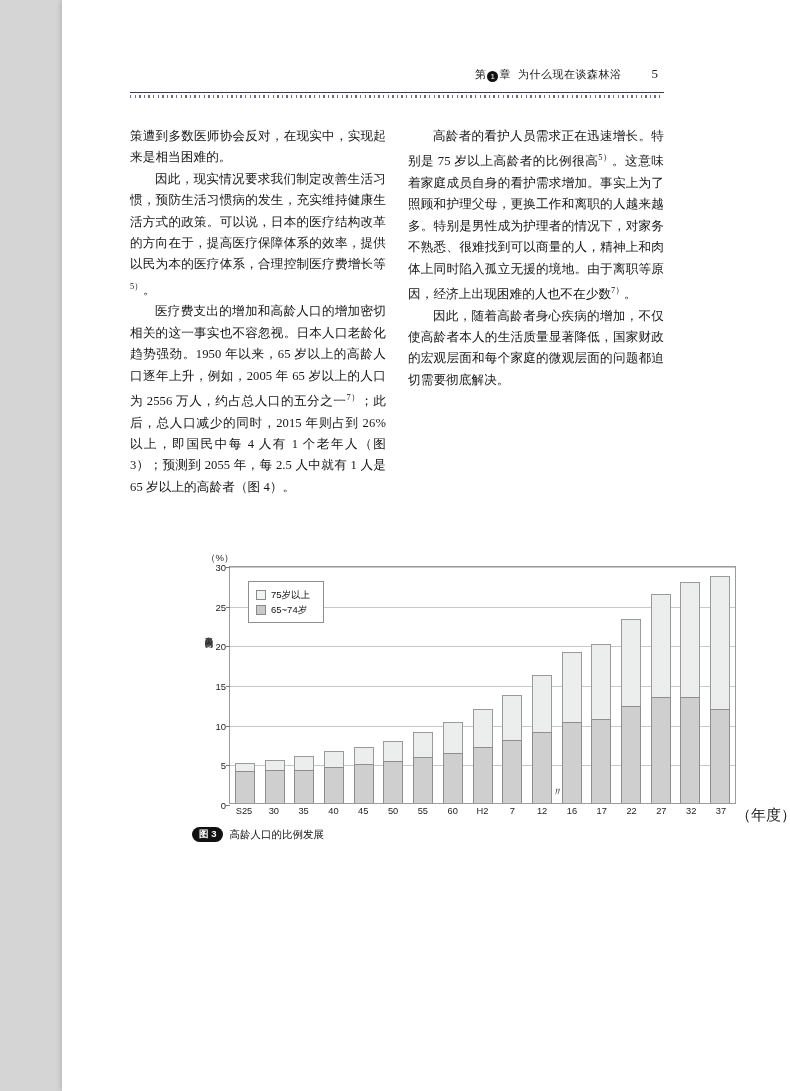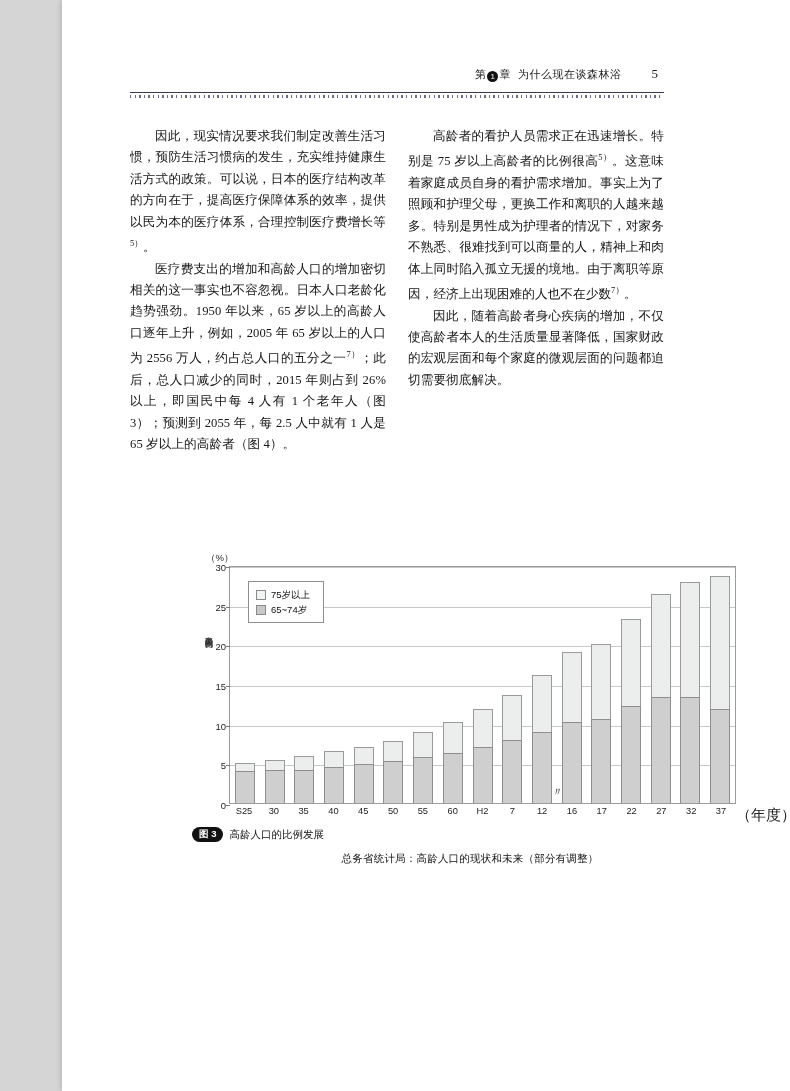--- a/index.html
+++ b/index.html
@@ -320,20 +320,21 @@
         <span class="header-title"><span>第</span><span class="chap-badge">1</span><span>章</span>&nbsp;&nbsp;<span>为什么现在谈森林浴</span></span>
         <span class="header-pageno">5</span>
       </div>
     </div>
     <div class="header-rule"></div>
     <div class="header-dots"></div>
 
     <div class="columns">
 
       <div class="col">
+        <p>策遭到多数医师协会反对，在现实中，实现起来是相当困难的。</p>
         <p class="indent"><span>因此，现实情况要求我们制定改善生活习惯，预防生活习惯病的发生，充实维持健康生活方式的政策。可以说，日本的医疗结构改革的方向在于，提高医疗保障体系的效率，提供以民为本的医疗体系，合理控制医疗费增长等</span><sup>5）</sup><span>。</span></p>
         <p class="indent"><span>医疗费支出的增加和高龄人口的增加密切相关的这一事实也不容忽视。日本人口老龄化趋势强劲。1950 年以来，65 岁以上的高龄人口逐年上升，例如，2005 年 65 岁以上的人口为 2556 万人，约占总人口的五分之一</span><sup>7）</sup><span>；此后，总人口减少的同时，2015 年则占到 26% 以上，即国民中每 4 人有 1 个老年人（图 3）；预测到 2055 年，每 2.5 人中就有 1 人是 65 岁以上的高龄者（图 4）。</span></p>
       </div>
 
       <div class="col">
         <p class="indent"><span>高龄者的看护人员需求正在迅速增长。特别是 75 岁以上高龄者的比例很高</span><sup>5）</sup><span>。这意味着家庭成员自身的看护需求增加。事实上为了照顾和护理父母，更换工作和离职的人越来越多。特别是男性成为护理者的情况下，对家务不熟悉、很难找到可以商量的人，精神上和肉体上同时陷入孤立无援的境地。由于离职等原因，经济上出现困难的人也不在少数</span><sup>7）</sup><span>。</span></p>
         <p class="indent">因此，随着高龄者身心疾病的增加，不仅使高龄者本人的生活质量显著降低，国家财政的宏观层面和每个家庭的微观层面的问题都迫切需要彻底解决。</p>
       </div>
 
     </div>
@@ -466,18 +467,17 @@
           <div class="xtick">22</div>
           <div class="xtick">27</div>
           <div class="xtick">32</div>
           <div class="xtick">37</div>
         </div>
       <div class="xaxis-unit">（年度）</div>
 
       <div class="fig-caption">
         <span class="fig-badge">图 3</span><span>高龄人口的比例发展</span>
       </div>
-      <div class="fig-source">总务省统计局：高龄人口的现状和未来（部分有调整）</div>
     <div class="axis-break" style="left: 359.588px;">〃</div>
       </div>
 
   </div>
 </div>
 
 </body></html>

